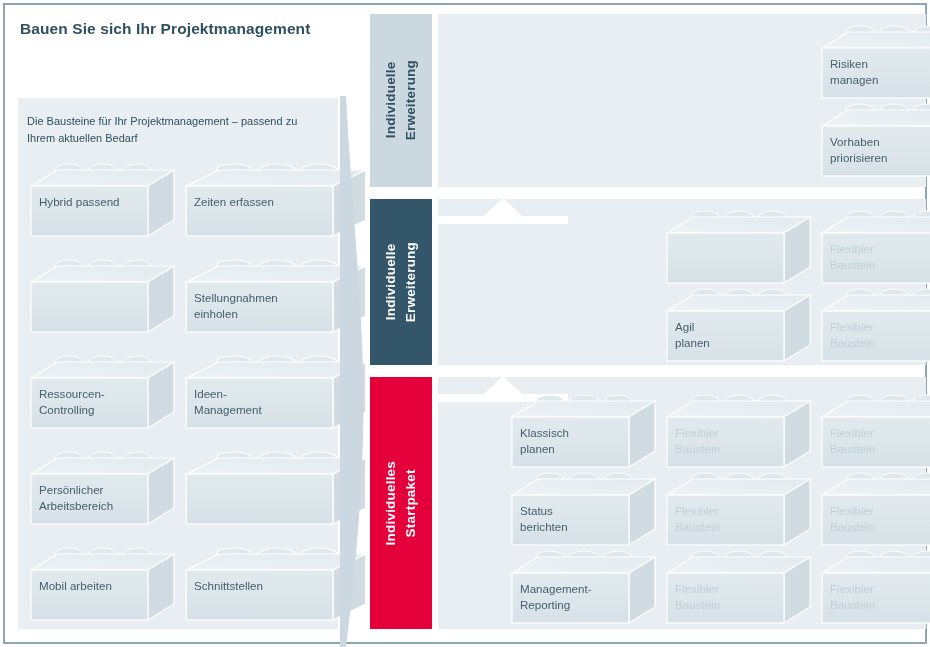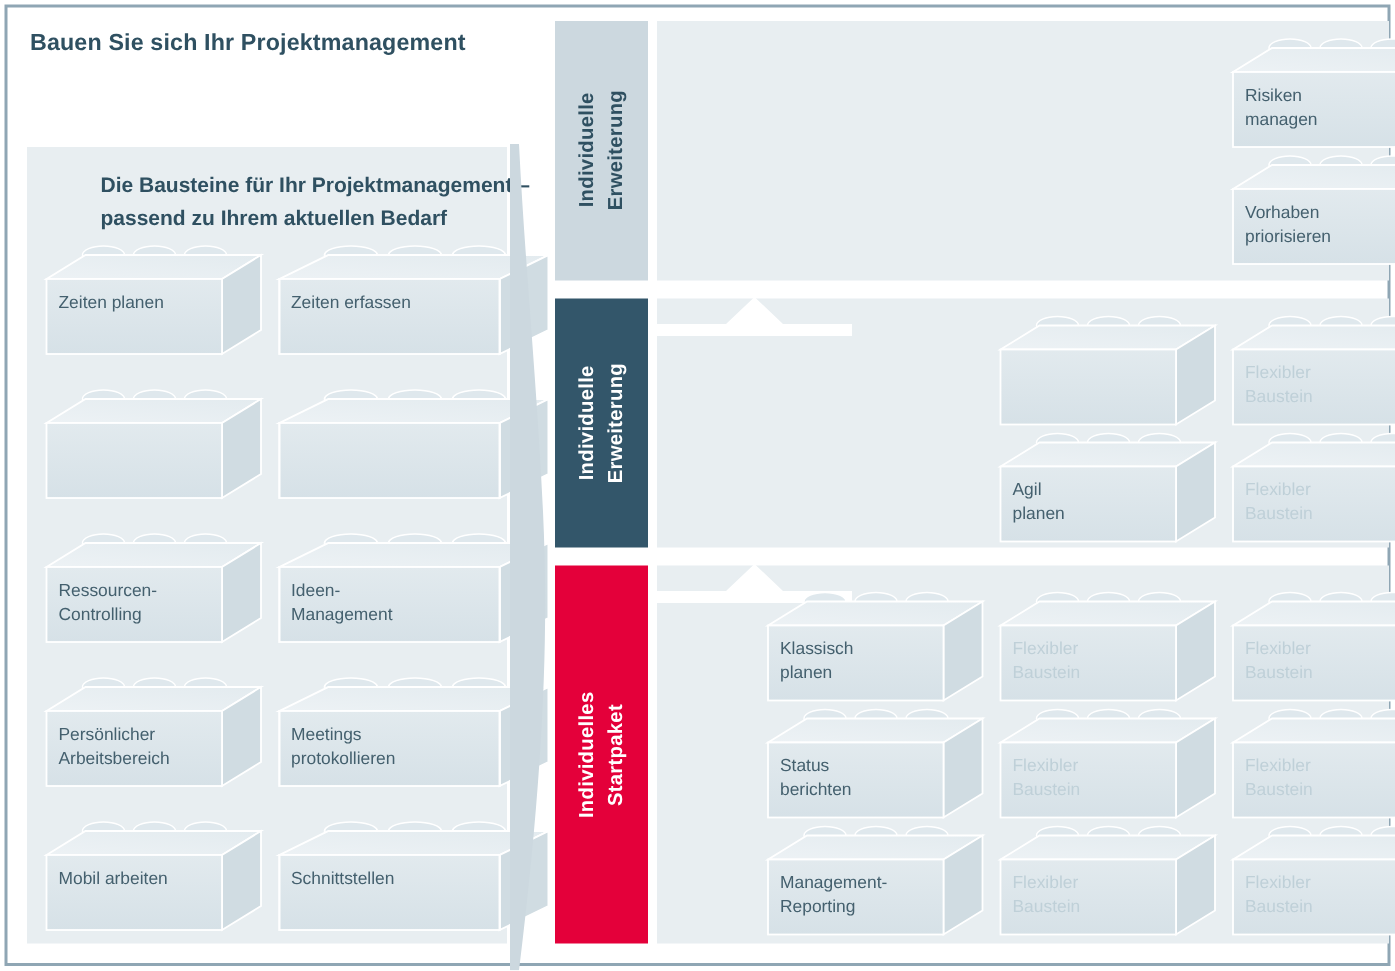--- a/index.html
+++ b/index.html
@@ -13,21 +13,21 @@
   #frame{position:absolute;left:3px;top:3px;width:924px;height:641px;
          border:2px solid #8fa6b4;box-sizing:border-box;background:#ffffff;}
 
   
   #left-title{position:absolute;left:20px;top:18px;width:320px;
               color:#2f5061;font-size:15.5px;font-weight:bold;line-height:1.42;
               letter-spacing:.1px;}
   #left-panel{position:absolute;left:18px;top:98px;width:320px;height:531px;
               background:#e8eef1;box-sizing:border-box;}
   #left-sub{position:absolute;left:27px;top:113px;width:290px;
-            color:#2f5061;font-size:14px;font-weight:bold;line-height:1.55;margin-left:40px;}
+            color:#2f5061;font-size:11px;font-weight:normal;line-height:1.55;}
 
   #left-grid{position:absolute;left:18px;top:164px;width:320px;}
   .lrow{position:relative;height:96px;}
   .lcell{position:absolute;top:0;width:145px;height:78px;}
   .lcell.c0{left:12px;}
   .lcell.c1{left:167px;padding-left:37px;}
 
   
   #divider{position:absolute;left:336px;top:96px;width:34px;height:551px;}
 
@@ -108,21 +108,21 @@
                 </g>
                 <g>
                   <path d="M90 9 a14 6 0 0 0 28 0 l0 -5 a14 6 0 0 1 -28 0 Z" fill="#ccd9e0"></path>
                   <ellipse cx="104" cy="4" rx="14" ry="6" fill="#dfe8ed" stroke="#ffffff" stroke-width="1"></ellipse>
                 </g>
               </g>
               <path d="M1 22 L27 6 L144 6 L118 22 Z" fill="url(#bg0t)" stroke="#ffffff" stroke-width="1.2"></path>
               <path d="M118 22 L144 6 L144 56 L118 72 Z" fill="#d0dce2" stroke="#ffffff" stroke-width="1.2"></path>
               <rect x="1" y="22" width="117" height="50" fill="url(#bg0f)" stroke="#ffffff" stroke-width="1.2"></rect>
             </svg>
-            <div class="lbl">Zeiten planen</div>
+            <div class="lbl">Hybrid passend</div>
           </div>
         </div>
         <div class="lcell c1">
           <div class="brick">
             <svg viewBox="0 0 145 78" preserveAspectRatio="none" aria-hidden="true">
               <defs>
                 <linearGradient id="bg1f" x1="0" y1="0" x2="0" y2="1">
                   <stop offset="0" stop-color="#e2eaee"></stop>
                   <stop offset="1" stop-color="#d6e1e7"></stop>
                 </linearGradient>
@@ -211,20 +211,22 @@
                 </g>
                 <g>
                   <path d="M90 9 a14 6 0 0 0 28 0 l0 -5 a14 6 0 0 1 -28 0 Z" fill="#ccd9e0"></path>
                   <ellipse cx="104" cy="4" rx="14" ry="6" fill="#dfe8ed" stroke="#ffffff" stroke-width="1"></ellipse>
                 </g>
               </g>
               <path d="M1 22 L27 6 L144 6 L118 22 Z" fill="url(#bg3t)" stroke="#ffffff" stroke-width="1.2"></path>
               <path d="M118 22 L144 6 L144 56 L118 72 Z" fill="#d0dce2" stroke="#ffffff" stroke-width="1.2"></path>
               <rect x="1" y="22" width="117" height="50" fill="url(#bg3f)" stroke="#ffffff" stroke-width="1.2"></rect>
             </svg>
+            <div class="lbl">Stellungnahmen
+einholen</div>
           </div>
         </div>
       </div>
       <div class="lrow">
         <div class="lcell c0">
           <div class="brick">
             <svg viewBox="0 0 145 78" preserveAspectRatio="none" aria-hidden="true">
               <defs>
                 <linearGradient id="bg4f" x1="0" y1="0" x2="0" y2="1">
                   <stop offset="0" stop-color="#e2eaee"></stop>
@@ -353,22 +355,20 @@
                 </g>
                 <g>
                   <path d="M90 9 a14 6 0 0 0 28 0 l0 -5 a14 6 0 0 1 -28 0 Z" fill="#ccd9e0"></path>
                   <ellipse cx="104" cy="4" rx="14" ry="6" fill="#dfe8ed" stroke="#ffffff" stroke-width="1"></ellipse>
                 </g>
               </g>
               <path d="M1 22 L27 6 L144 6 L118 22 Z" fill="url(#bg7t)" stroke="#ffffff" stroke-width="1.2"></path>
               <path d="M118 22 L144 6 L144 56 L118 72 Z" fill="#d0dce2" stroke="#ffffff" stroke-width="1.2"></path>
               <rect x="1" y="22" width="117" height="50" fill="url(#bg7f)" stroke="#ffffff" stroke-width="1.2"></rect>
             </svg>
-            <div class="lbl">Meetings
-protokollieren</div>
           </div>
         </div>
       </div>
       <div class="lrow">
         <div class="lcell c0">
           <div class="brick">
             <svg viewBox="0 0 145 78" preserveAspectRatio="none" aria-hidden="true">
               <defs>
                 <linearGradient id="bg8f" x1="0" y1="0" x2="0" y2="1">
                   <stop offset="0" stop-color="#e2eaee"></stop>

